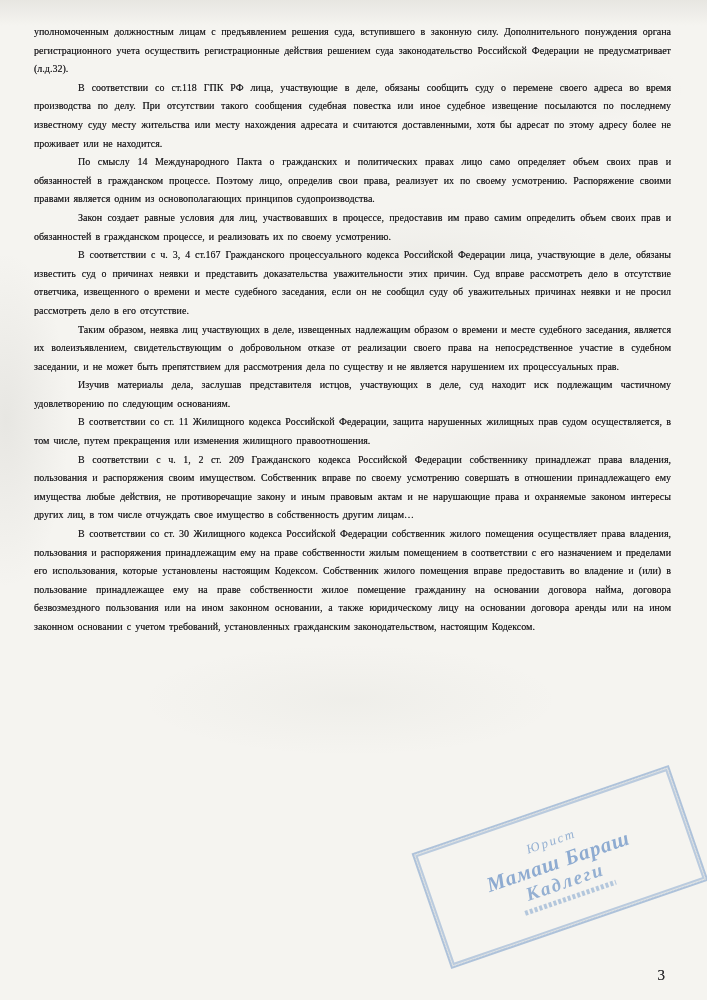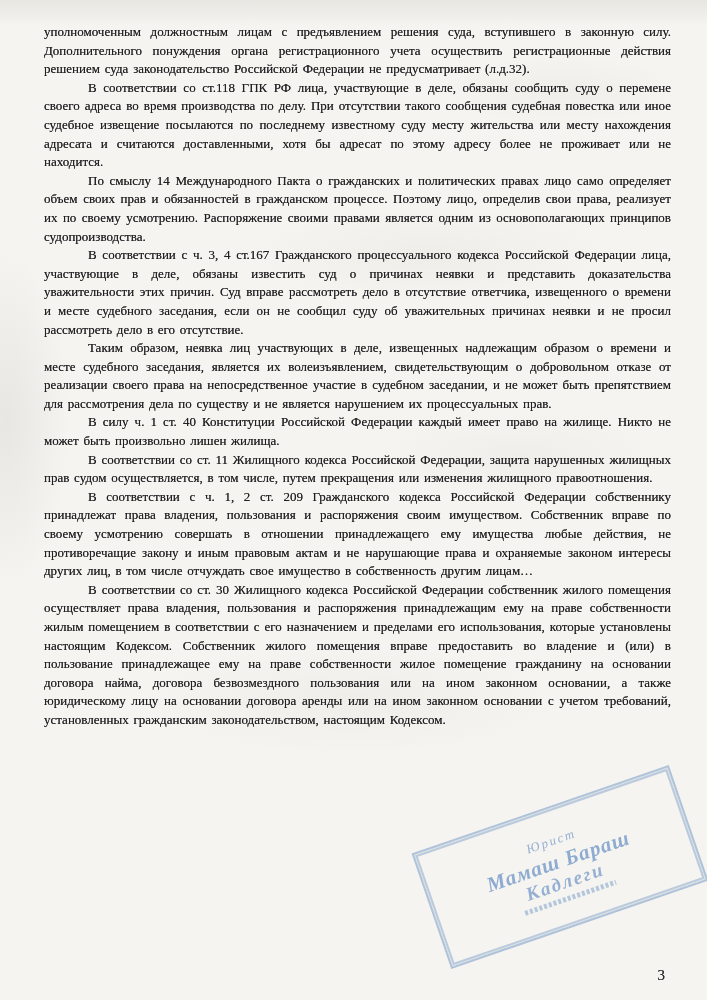--- a/index.html
+++ b/index.html
@@ -13,24 +13,24 @@
       radial-gradient(ellipse 260px 70px at 430px 255px, rgba(130,132,118,0.06), transparent 70%),
       radial-gradient(ellipse 200px 60px at 520px 455px, rgba(140,130,120,0.05), transparent 70%),
       radial-gradient(ellipse 300px 80px at 350px 700px, rgba(125,130,115,0.05), transparent 70%),
       radial-gradient(ellipse 180px 50px at 560px 90px,  rgba(150,140,125,0.06), transparent 70%),
       radial-gradient(ellipse 90px 240px at 6px 420px,   rgba(110,110,105,0.10), transparent 70%),
       #f5f4f0;
     font-family:"Liberation Serif","DejaVu Serif",serif;
   }
   .text-block{
     position:absolute;
-    left:44px;right:36px;top:23px;
+    left:34px;right:36px;top:23px;
     text-align:justify;
     color:#201f22;
-    font-size:13px;
+    font-size:10px;
     line-height:18.6px;
     word-spacing:1.5px;
     text-shadow:0 0 0.6px rgba(32,31,34,0.75);
   }
   .text-block p{margin:0;text-indent:44px;}
   .text-block p.flush{text-indent:0;}
   .page-number{
     position:absolute;
     right:42px;bottom:16px;
     font-size:15px;color:#2a292c;
@@ -79,23 +79,24 @@
     <div class="s1">Юрист</div>
     <div class="s2">Мамаш Бараш</div>
     <div class="s3">Кадлеги</div>
     <div class="s4"></div>
   </div>
 
   <div class="text-block">
     <p class="flush">уполномоченным должностным лицам с предъявлением решения суда, вступившего в законную силу. Дополнительного понуждения органа регистрационного учета осуществить регистрационные действия решением суда законодательство Российской Федерации не предусматривает (л.д.32).</p>
     <p>В соответствии со ст.118 ГПК РФ лица, участвующие в деле, обязаны сообщить суду о перемене своего адреса во время производства по делу. При отсутствии такого сообщения судебная повестка или иное судебное извещение посылаются по последнему известному суду месту жительства или месту нахождения адресата и считаются доставленными, хотя бы адресат по этому адресу более не проживает или не находится.</p>
     <p>По смыслу 14 Международного Пакта о гражданских и политических правах лицо само определяет объем своих прав и обязанностей в гражданском процессе. Поэтому лицо, определив свои права, реализует их по своему усмотрению. Распоряжение своими правами является одним из основополагающих принципов судопроизводства.</p>
+    <p>Закон создает равные условия для лиц, участвовавших в процессе, предоставив им право самим определить объем своих прав и обязанностей в гражданском процессе, и реализовать их по своему усмотрению.</p>
     <p>В соответствии с ч. 3, 4 ст.167 Гражданского процессуального кодекса Российской Федерации лица, участвующие в деле, обязаны известить суд о причинах неявки и представить доказательства уважительности этих причин. Суд вправе рассмотреть дело в отсутствие ответчика, извещенного о времени и месте судебного заседания, если он не сообщил суду об уважительных причинах неявки и не просил рассмотреть дело в его отсутствие.</p>
     <p>Таким образом, неявка лиц участвующих в деле, извещенных надлежащим образом о времени и месте судебного заседания, является их волеизъявлением, свидетельствующим о добровольном отказе от реализации своего права на непосредственное участие в судебном заседании, и не может быть препятствием для рассмотрения дела по существу и не является нарушением их процессуальных прав.</p>
-    <p>В силу ч. 1 ст. 40 Конституции Российской Федерации каждый имеет право на жилище. Никто не может быть произвольно лишен жилища.</p>
+    <p>Изучив материалы дела, заслушав представителя истцов, участвующих в деле, суд находит иск подлежащим частичному удовлетворению по следующим основаниям.</p>
     <p>В соответствии со ст. 11 Жилищного кодекса Российской Федерации, защита нарушенных жилищных прав судом осуществляется, в том числе, путем прекращения или изменения жилищного правоотношения.</p>
     <p>В соответствии с ч. 1, 2 ст. 209 Гражданского кодекса Российской Федерации собственнику принадлежат права владения, пользования и распоряжения своим имуществом. Собственник вправе по своему усмотрению совершать в отношении принадлежащего ему имущества любые действия, не противоречащие закону и иным правовым актам и не нарушающие права и охраняемые законом интересы других лиц, в том числе отчуждать свое имущество в собственность другим лицам…</p>
     <p>В соответствии со ст. 30 Жилищного кодекса Российской Федерации собственник жилого помещения осуществляет права владения, пользования и распоряжения принадлежащим ему на праве собственности жилым помещением в соответствии с его назначением и пределами его использования, которые установлены настоящим Кодексом. Собственник жилого помещения вправе предоставить во владение и (или) в пользование принадлежащее ему на праве собственности жилое помещение гражданину на основании договора найма, договора безвозмездного пользования или на ином законном основании, а также юридическому лицу на основании договора аренды или на ином законном основании с учетом требований, установленных гражданским законодательством, настоящим Кодексом.</p>
   </div>
 
   <div class="page-number">3</div>
 
 </div>
 
 </body></html>

